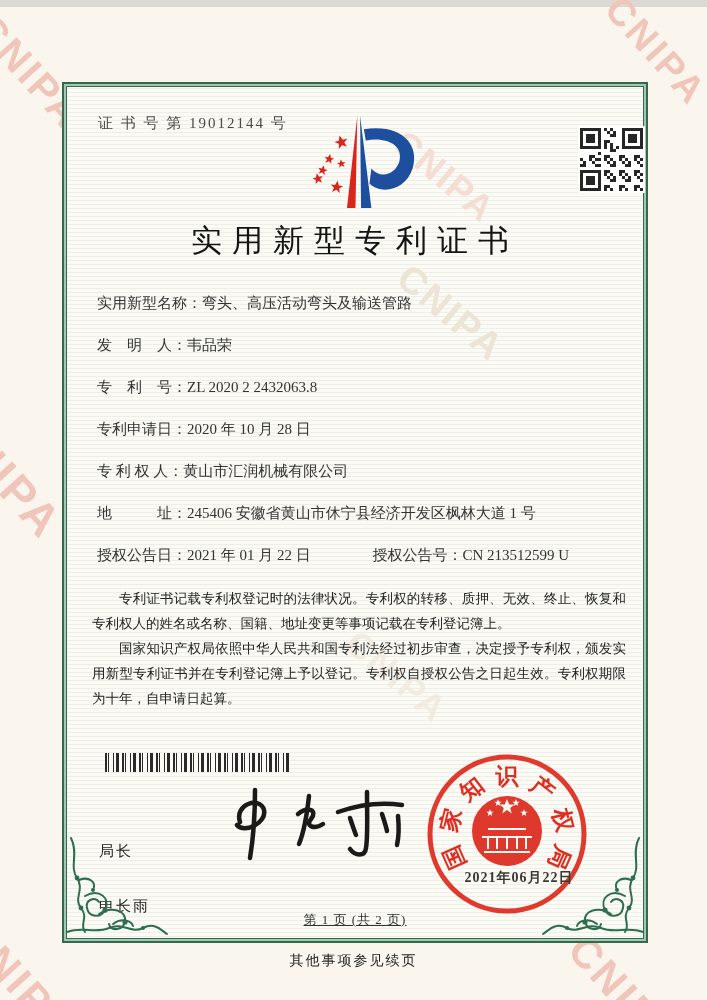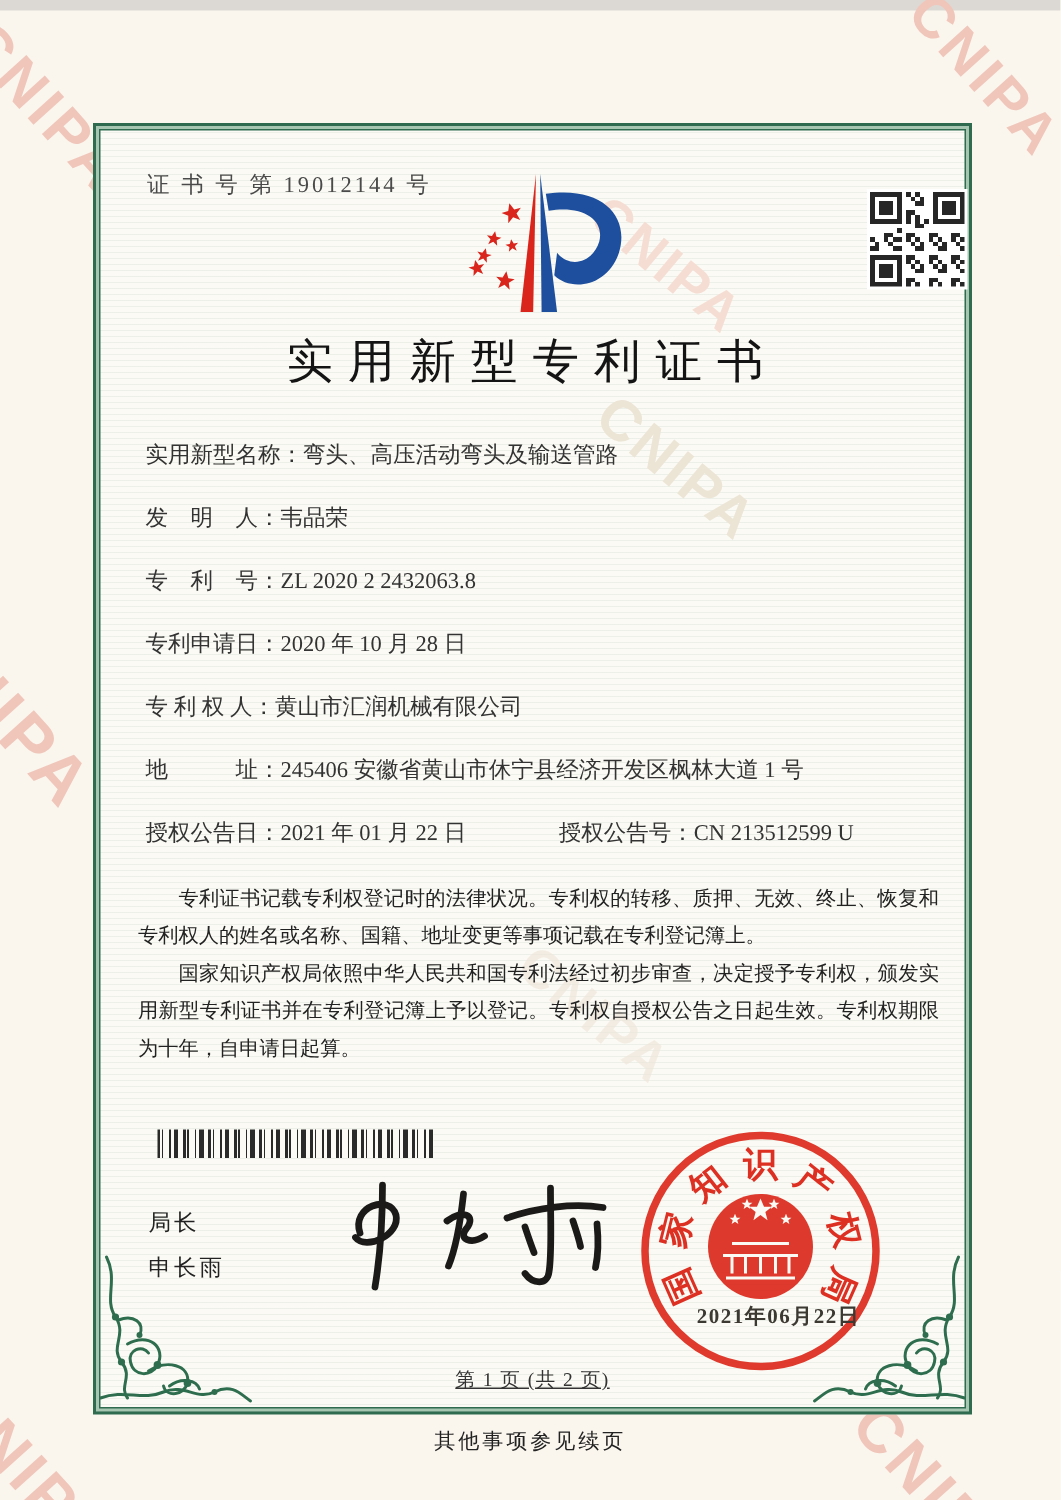--- a/index.html
+++ b/index.html
@@ -80,21 +80,21 @@
     position:absolute; left:41px; top:669px; width:184px; height:19px;
     background:
       repeating-linear-gradient(90deg,
         #2a2a2a 0 2px, #fbfaf4 2px 3px,
         #2a2a2a 3px 4px, #fbfaf4 4px 8px,
         #2a2a2a 8px 9px, #fbfaf4 9px 11px,
         #2a2a2a 11px 14px, #fbfaf4 14px 17px);
   }
 
   .director{ position:absolute; left:35px; top:722px; font-size:15px; color:#222; letter-spacing:2px; }
-  .director div{ margin-bottom:11px; }
+  .director div{ margin-bottom:11px;margin-top:36px; }
   .signature{ position:absolute; left:146px; top:698px; width:210px; height:92px; }
 
   
   .seal{ position:absolute; left:358px; top:665px; width:170px; height:170px; }
   .seal svg{ position:absolute; inset:0; }
   .seal-arc span{
     position:absolute; left:50%; top:50%;
     width:26px; height:26px; text-align:center; line-height:26px;
     font-weight:bold; font-size:23px; color:#dd2f22;
     transform-origin:center;

